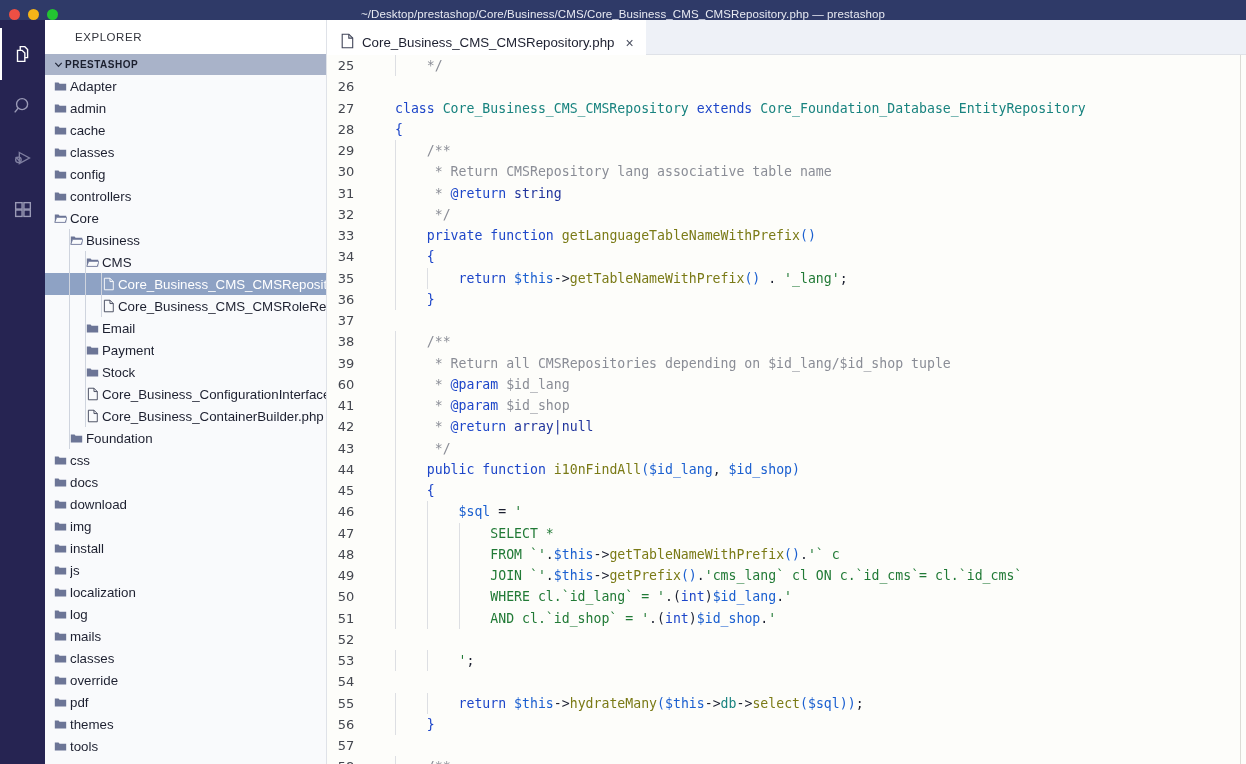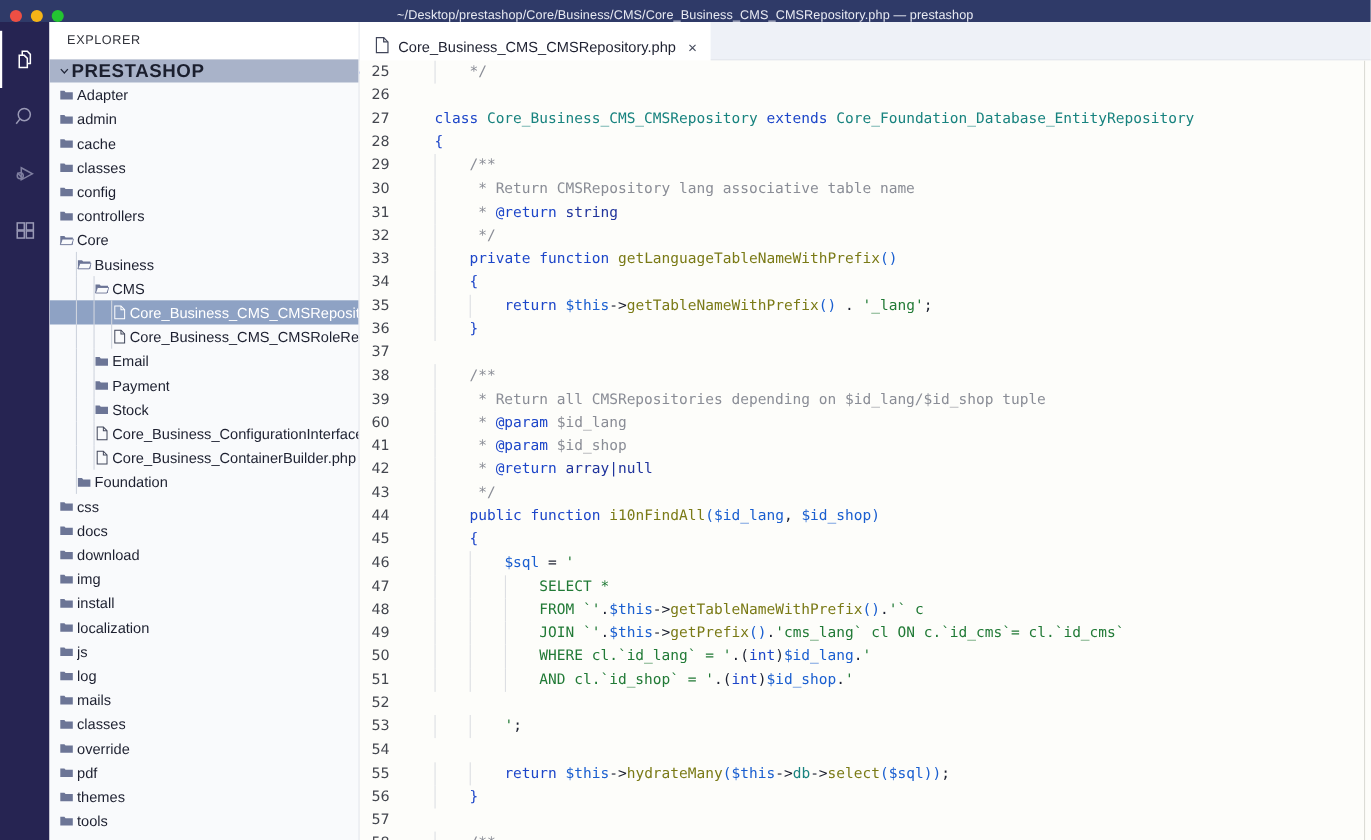--- a/index.html
+++ b/index.html
@@ -47,31 +47,31 @@
 
   
   #sidebar {
     position:absolute; left:45px; top:20px; width:282px; height:744px;
     background:#f9fafc;
     border-right:1px solid #dfe2e8;
     overflow:hidden;
   }
   #explorer-header {
     height:34px; display:flex; align-items:center;
-    padding-left:16px;
+    padding-left:30px;
     font-size:11.5px; color:#32343c; letter-spacing:0.55px;
     background:#ffffff;
   }
   .tree { font-size:13.3px; color:#1d2030; }
   .trow {
     height:22px; display:flex; align-items:center;
     white-space:nowrap; position:relative;
   }
   .trow.section {
-    background:#a9b3c9; font-weight:bold; font-size:17px;
+    background:#a9b3c9; font-weight:bold; font-size:10px;
     letter-spacing:0.5px; color:#1b1f2e;
     padding-left:6px; height:21px;
   }
   .trow.selected { background:#8ea2c4; color:#ffffff; }
   .chev { width:14px; display:inline-flex; justify-content:center; }
   .ficon { width:19px; display:inline-flex; justify-content:center; flex:0 0 19px; }
   .tlabel { overflow:hidden; text-overflow:clip; }
   .guide {
     position:absolute; top:0; bottom:0; width:1px; background:#cfd4de;
   }
@@ -414,30 +414,30 @@
         </span>
         <span class="tlabel">install</span>
       </div>
       <div class="trow">
         <span style="display: inline-block; width: 6px; flex: 0 0 6px;"></span>
         <span class="ficon">
           <svg width="13" height="13" viewBox="0 0 16 16">
             <path d="M1 3.2h4.6l1.3 1.5H15v8.1H1z" fill="#6c7596"></path>
           </svg>
         </span>
+        <span class="tlabel">js</span>
+      </div>
+      <div class="trow">
+        <span style="display: inline-block; width: 6px; flex: 0 0 6px;"></span>
+        <span class="ficon">
+          <svg width="13" height="13" viewBox="0 0 16 16">
+            <path d="M1 3.2h4.6l1.3 1.5H15v8.1H1z" fill="#6c7596"></path>
+          </svg>
+        </span>
         <span class="tlabel">localization</span>
-      </div>
-      <div class="trow">
-        <span style="display: inline-block; width: 6px; flex: 0 0 6px;"></span>
-        <span class="ficon">
-          <svg width="13" height="13" viewBox="0 0 16 16">
-            <path d="M1 3.2h4.6l1.3 1.5H15v8.1H1z" fill="#6c7596"></path>
-          </svg>
-        </span>
-        <span class="tlabel">js</span>
       </div>
       <div class="trow">
         <span style="display: inline-block; width: 6px; flex: 0 0 6px;"></span>
         <span class="ficon">
           <svg width="13" height="13" viewBox="0 0 16 16">
             <path d="M1 3.2h4.6l1.3 1.5H15v8.1H1z" fill="#6c7596"></path>
           </svg>
         </span>
         <span class="tlabel">log</span>
       </div>

